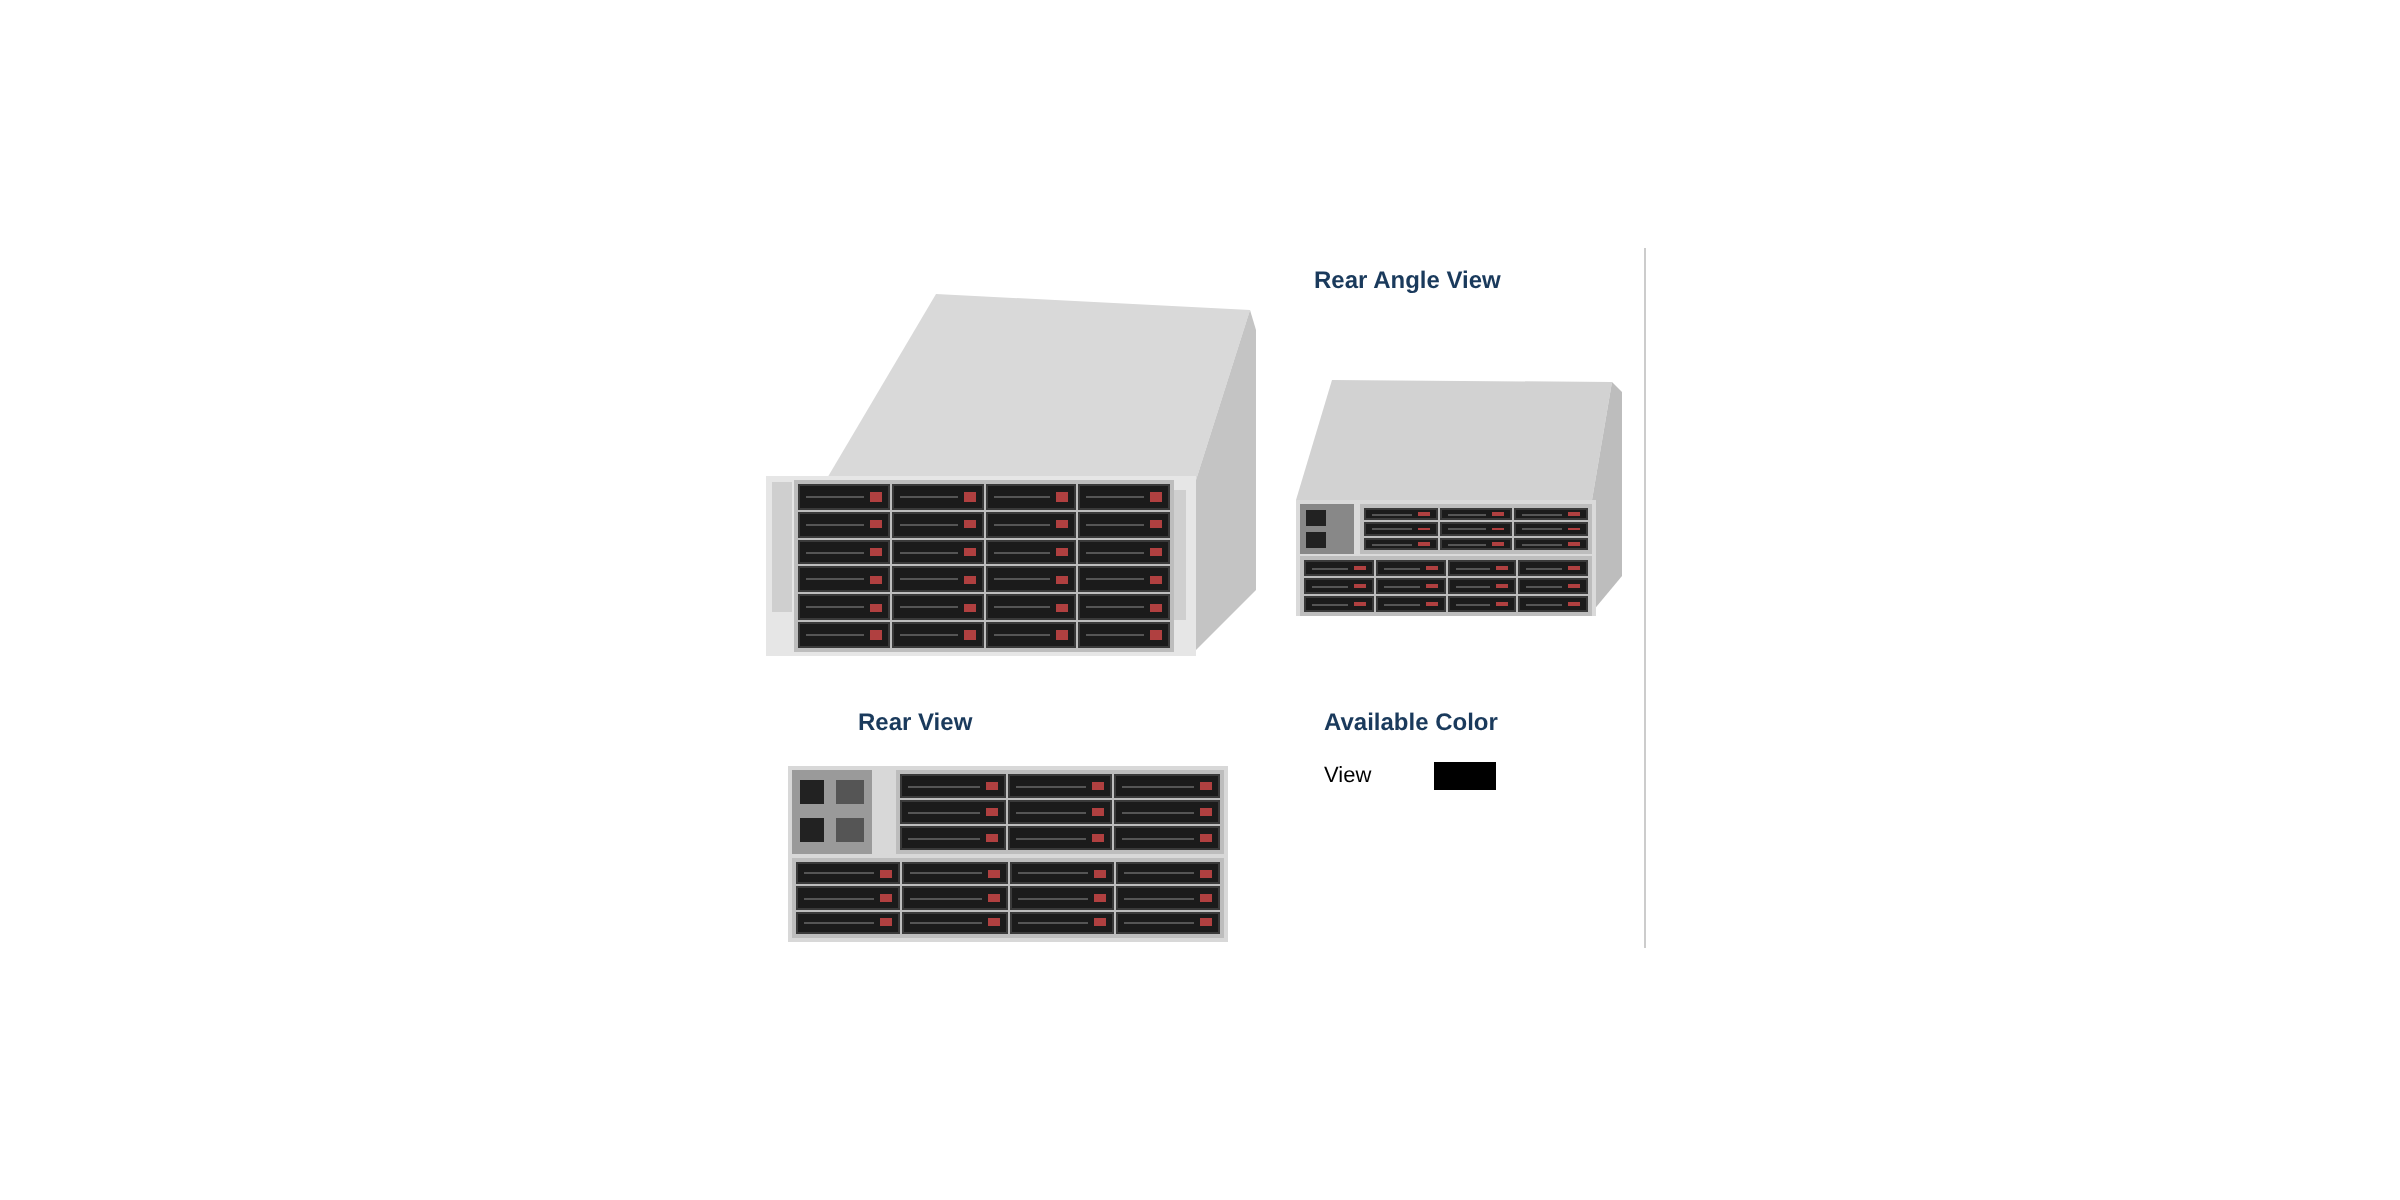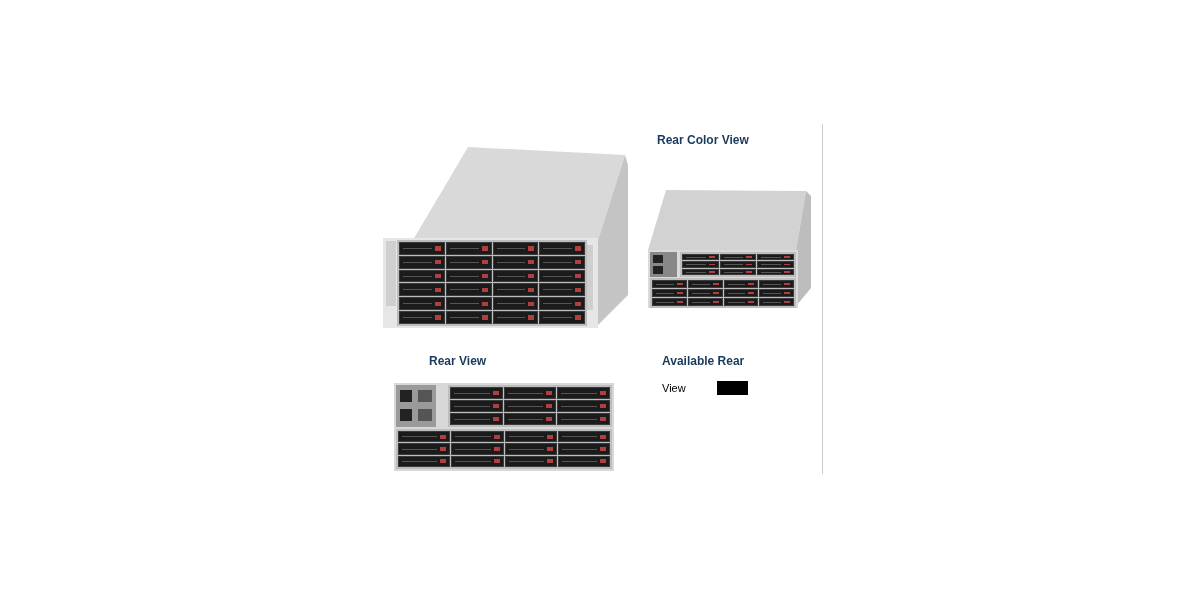--- a/index.html
+++ b/index.html
@@ -49,21 +49,21 @@
       <div class="bay"></div>
       <div class="bay"></div>
       <div class="bay"></div>
     <div class="bay"></div>
       <div class="bay"></div>
       <div class="bay"></div>
       <div class="bay"></div>
   </div>
 </div>
 
-<div class="heading" style="left:657px;top:133px;">Rear Color View</div>
+<div class="heading" style="left:657px;top:133px;">Rear Angle View</div>
 <div class="img" style="left:646px;top:188px;width:165px;height:122px;">
   <svg width="165" height="122" viewBox="0 0 165 122">
     <polygon points="2,62 20,2 160,3 150,62" fill="#d2d2d2"></polygon>
     <polygon points="150,62 160,3 165,8 165,100 150,118" fill="#bdbdbd"></polygon>
     <rect x="2" y="62" width="150" height="58" fill="#dadada"></rect>
     <rect x="4" y="64" width="27" height="25" fill="#888"></rect>
     <rect x="7" y="67" width="10" height="8" fill="#222"></rect>
     <rect x="7" y="78" width="10" height="8" fill="#222"></rect>
   </svg>
   <div class="bay-grid" style="left:34px;top:64px;width:116px;height:25px;grid-template-columns:repeat(3,1fr);grid-template-rows:repeat(3,1fr);">
@@ -121,17 +121,17 @@
       <div class="bay"></div>
       <div class="bay"></div>
       <div class="bay"></div>
     <div class="bay"></div>
       <div class="bay"></div>
       <div class="bay"></div>
       <div class="bay"></div>
   </div>
 </div>
 
-<div class="heading" style="left:662px;top:354px;">Available Rear</div>
+<div class="heading" style="left:662px;top:354px;">Available Color</div>
 <div class="color-label">View</div>
 <div class="swatch"></div>
 
 <div class="divider"></div>
 
 </body></html>

